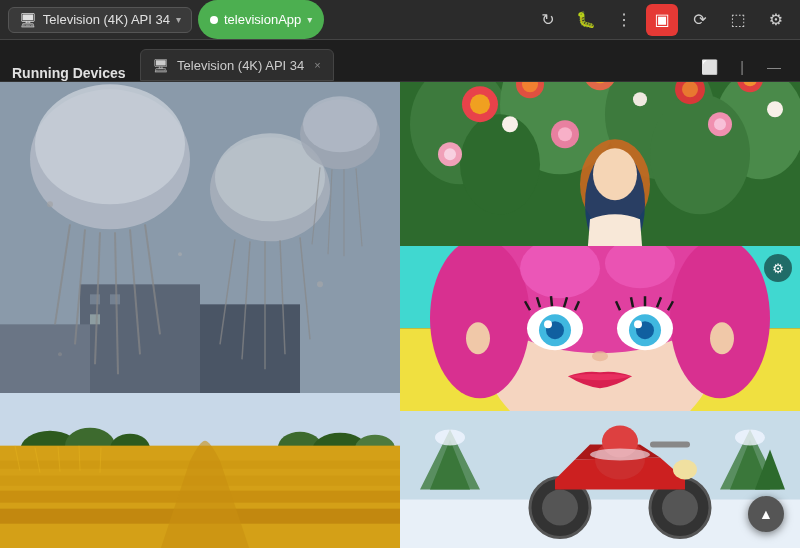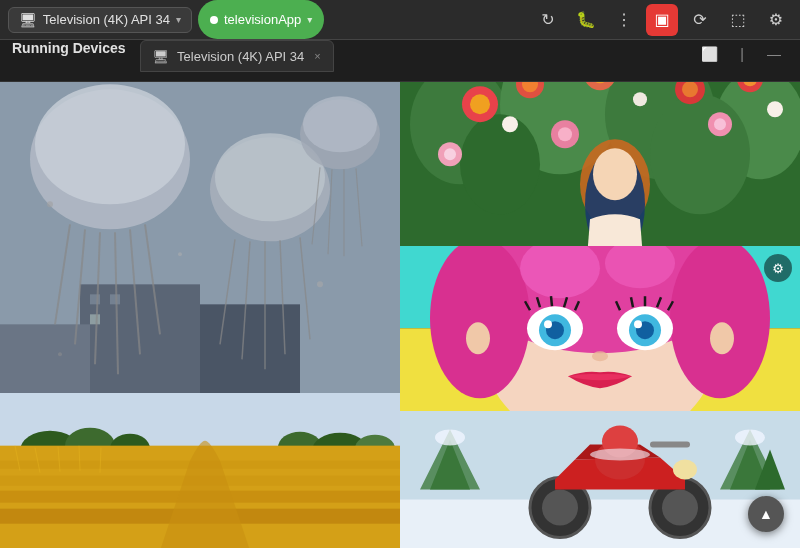--- a/index.html
+++ b/index.html
@@ -79,21 +79,21 @@
     .toolbar-btn.active {
       background: #e53935;
       color: #fff;
     }
 
     
     .tab-bar {
       height: 42px;
       background: #1e1e1e;
       display: flex;
-      align-items: flex-start;
+      align-items: flex-end;
       padding: 0 12px;
       gap: 0;
       border-bottom: 1px solid #333;
     }
     .tab-label {
       color: #e0e0e0;
       font-size: 14px;
       font-weight: 600;
       padding: 0 14px 0 0;
       white-space: nowrap;

